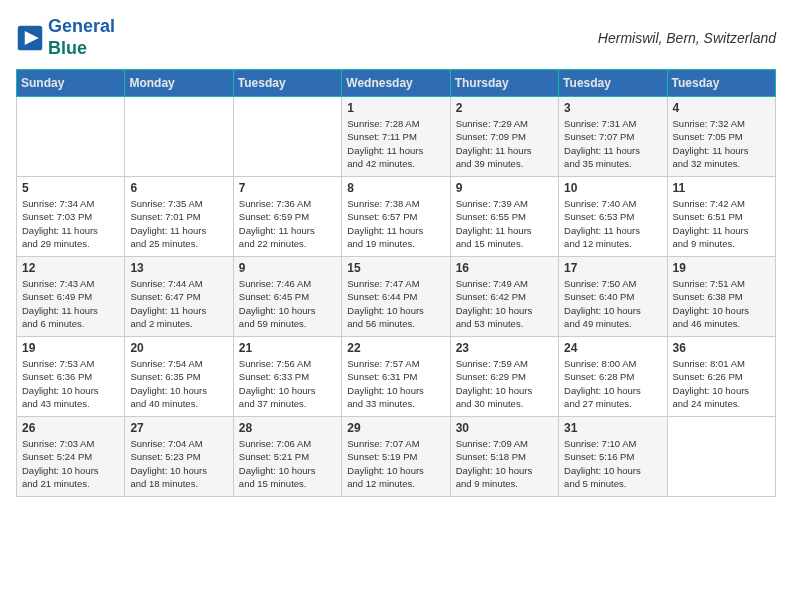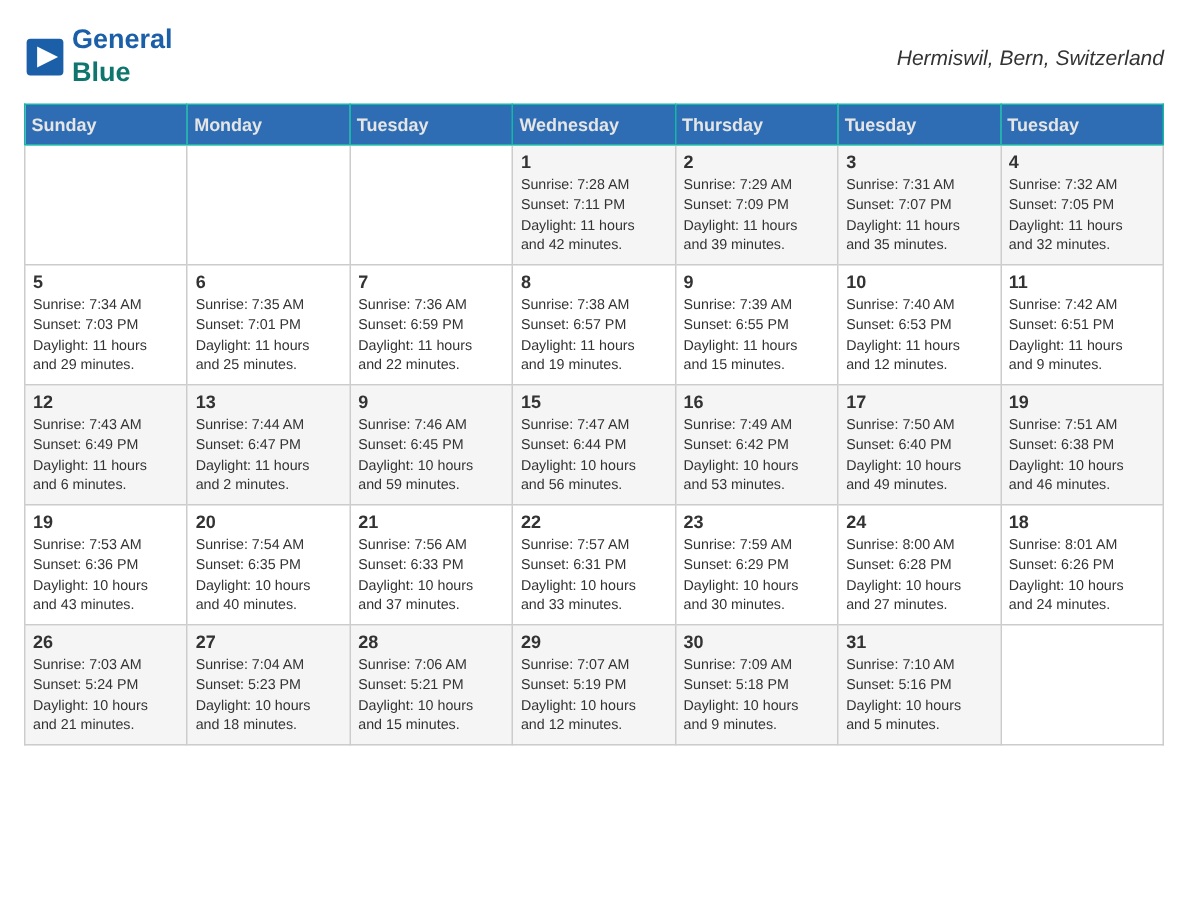--- a/index.html
+++ b/index.html
@@ -220,21 +220,21 @@
         </td>
         <td>
           <span class="day-num">23</span>
           <div class="day-info">Sunrise: 7:59 AM<br>Sunset: 6:29 PM<br>Daylight: 10 hours<br>and 30 minutes.</div>
         </td>
         <td>
           <span class="day-num">24</span>
           <div class="day-info">Sunrise: 8:00 AM<br>Sunset: 6:28 PM<br>Daylight: 10 hours<br>and 27 minutes.</div>
         </td>
         <td>
-          <span class="day-num">18</span>
+          <span class="day-num">36</span>
           <div class="day-info">Sunrise: 8:01 AM<br>Sunset: 6:26 PM<br>Daylight: 10 hours<br>and 24 minutes.</div>
         </td>
       </tr>
       <tr>
         <td>
           <span class="day-num">26</span>
           <div class="day-info">Sunrise: 7:03 AM<br>Sunset: 5:24 PM<br>Daylight: 10 hours<br>and 21 minutes.</div>
         </td>
         <td>
           <span class="day-num">27</span>

